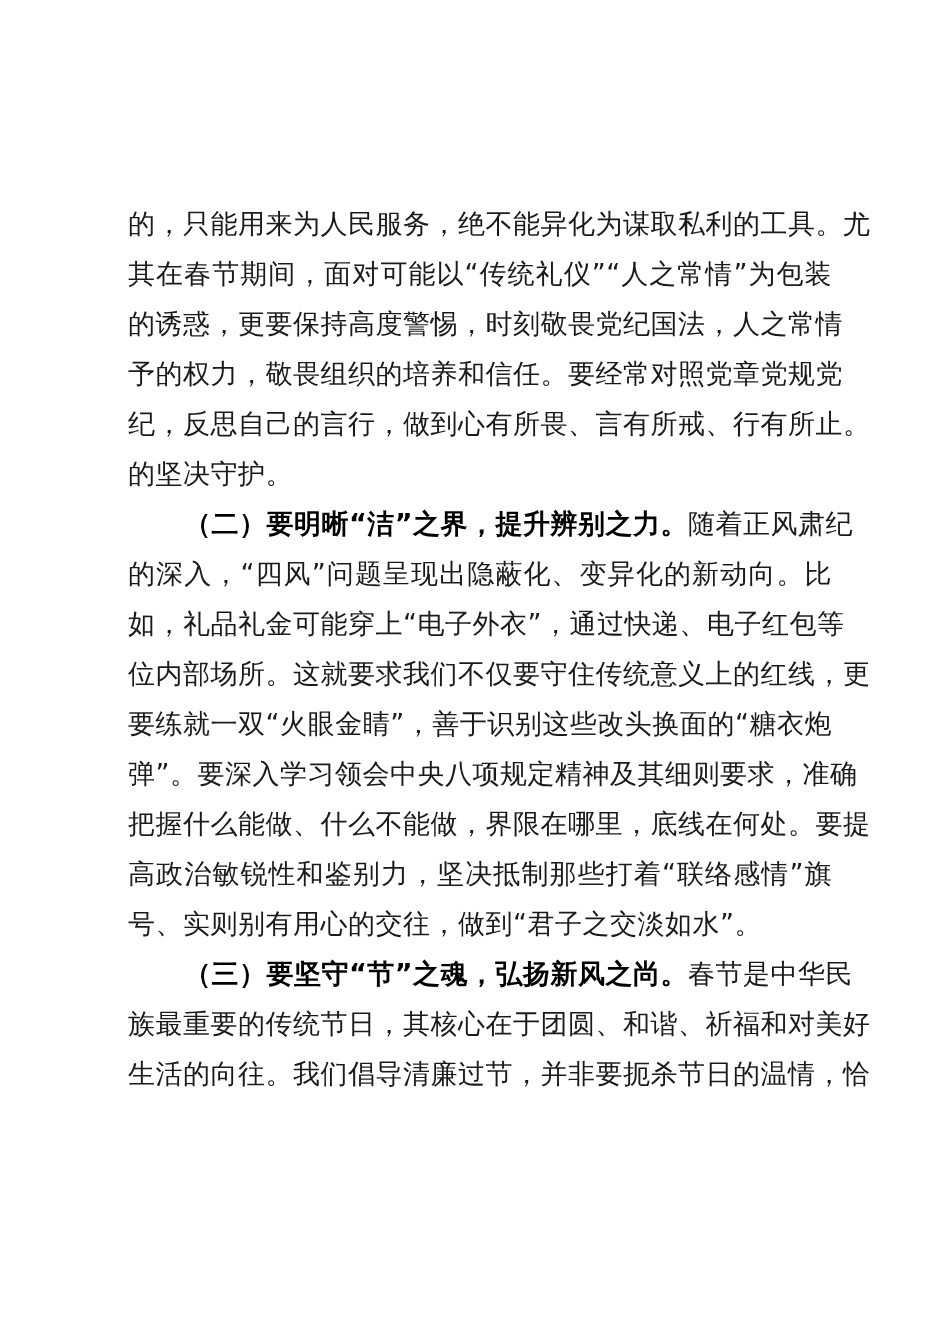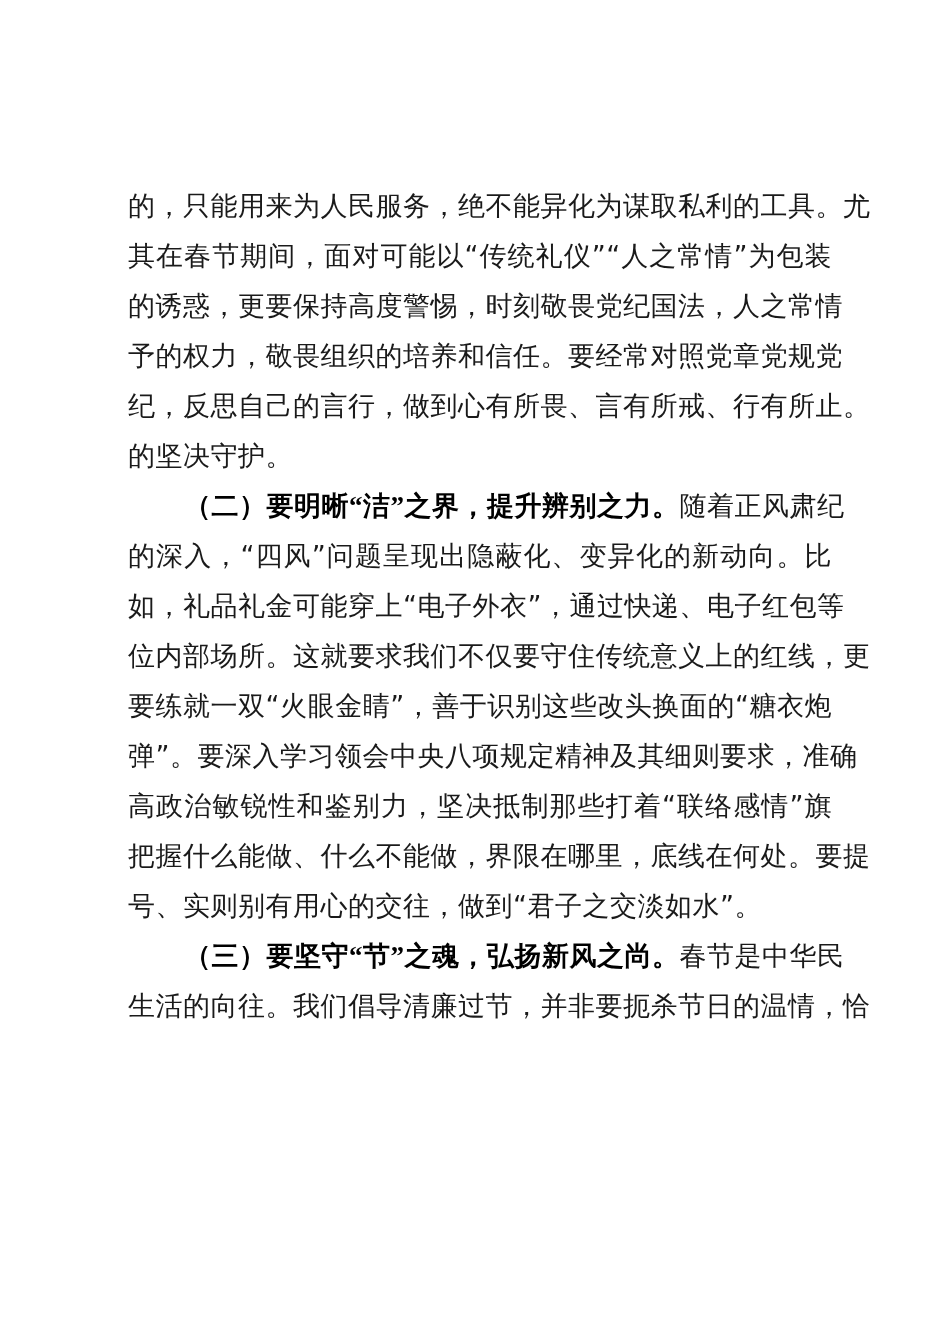--- a/index.html
+++ b/index.html
@@ -1,30 +1,30 @@
 <!DOCTYPE html>
 <html><head>
 <meta charset="utf-8">
 <style>
   html, body { margin: 0; padding: 0; background: #ffffff; }
   body { width: 950px; height: 1344px; position: relative; overflow: hidden; }
   .page {
     position: absolute;
     left: 128px;
-    top: 181px;
+    top: 199px;
     width: 704px;
     font-family: "DejaVu Sans", "Liberation Sans", sans-serif;
     font-size: 27px;
     line-height: 50px;
     color: #1a1a1a;
     letter-spacing: 0.5px;
   }
   .line { height: 50px; white-space: nowrap; overflow: visible; text-align: justify; text-align-last: justify; }
   .line.last { text-align-last: left; }
-  .indent { padding-left: 56px; font-family: Liberation Serif, serif; }
+  .indent { padding-left: 56px; }
   .bold { font-weight: bold; color: #000; }
   .para { margin-bottom: 0; }
 </style>
 </head>
 <body>
 
 <div class="page">
 
   <div class="para">
     <div class="line">的，只能用来为人民服务，绝不能异化为谋取私利的工具。尤</div>
@@ -35,23 +35,24 @@
     <div class="line last">的坚决守护。</div>
   </div>
 
   <div class="para">
     <div class="line indent"><span class="bold">（二）要明晰“洁”之界，提升辨别之力。</span><span>随着正风肃纪</span></div>
     <div class="line">的深入，“四风”问题呈现出隐蔽化、变异化的新动向。比</div>
     <div class="line">如，礼品礼金可能穿上“电子外衣”，通过快递、电子红包等</div>
     <div class="line">位内部场所。这就要求我们不仅要守住传统意义上的红线，更</div>
     <div class="line">要练就一双“火眼金睛”，善于识别这些改头换面的“糖衣炮</div>
     <div class="line">弹”。要深入学习领会中央八项规定精神及其细则要求，准确</div>
+    <div class="line">把握什么能做、什么不能做，界限在哪里，底线在何处。要提</div>
     <div class="line">高政治敏锐性和鉴别力，坚决抵制那些打着“联络感情”旗</div>
-    <div class="line">把握什么能做、什么不能做，界限在哪里，底线在何处。要提</div>
     <div class="line last">号、实则别有用心的交往，做到“君子之交淡如水”。</div>
   </div>
 
   <div class="para">
     <div class="line indent"><span class="bold">（三）要坚守“节”之魂，弘扬新风之尚。</span><span>春节是中华民</span></div>
+    <div class="line">族最重要的传统节日，其核心在于团圆、和谐、祈福和对美好</div>
     <div class="line">生活的向往。我们倡导清廉过节，并非要扼杀节日的温情，恰</div>
   </div>
 
 </div>
 
 </body></html>

